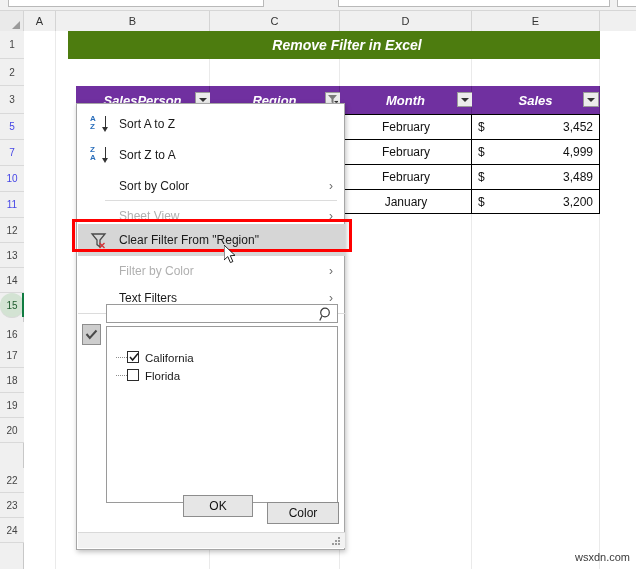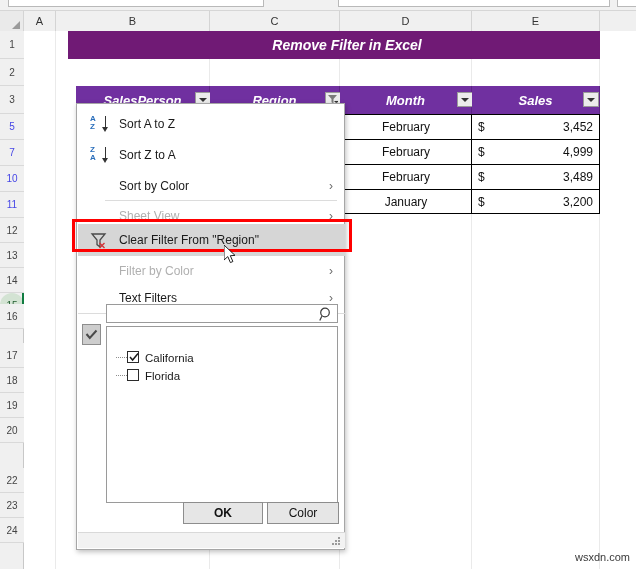--- a/index.html
+++ b/index.html
@@ -36,21 +36,21 @@
              border-bottom:1px solid #d9d9d9; }
   .rowhead.filtered { color:#4646e6; }
   .rowhead.selected { background:#d3e3d3; color:#1f5c2e; }
   .rowhead.selected::after { content:""; position:absolute; right:0; top:0; bottom:0; width:2px; background:#107c41; }
 
   
   .grid { position:absolute; left:24px; top:31px; width:612px; height:538px; background:#fff; }
   .vline { position:absolute; top:0; width:1px; height:538px; background:#eaeaea; }
 
   
-  .banner { position:absolute; background:#701a75; color:#fff;
+  .banner { position:absolute; background:#4d7c0f; color:#fff;
             display:flex; align-items:center; justify-content:center;
             font-style:italic; font-weight:bold; font-size:14px;padding-left:26px; }
 
   
   .tbl { position:absolute; }
   .th { position:absolute; background:#7030a0; color:#fff; font-style:italic;
         font-weight:bold; font-size:13px; display:flex; align-items:center;
         justify-content:center; border-right:1px solid #5d2585; }
   .fbtn { position:absolute; width:16px; height:15px; background:#ececec;
           border:1px solid #9a9a9a; display:flex; align-items:center; justify-content:center; }
@@ -143,21 +143,21 @@
     <div class="rowhead" style="top:28px; height:27px; line-height:27px;">2</div>
     <div class="rowhead" style="top:55px; height:28px; line-height:28px;">3</div>
     <div class="rowhead filtered" style="top:83px; height:26px; line-height:26px;">5</div>
     <div class="rowhead filtered" style="top:109px;height:26px; line-height:26px;">7</div>
     <div class="rowhead filtered" style="top:135px;height:26px; line-height:26px;">10</div>
     <div class="rowhead filtered" style="top:161px;height:26px; line-height:26px;">11</div>
     <div class="rowhead" style="top:187px;height:25px; line-height:25px;">12</div>
     <div class="rowhead" style="top:212px;height:25px; line-height:25px;">13</div>
     <div class="rowhead" style="top:237px;height:25px; line-height:25px;">14</div>
     <div class="rowhead selected" style="top:262px;height:25px; line-height:25px;border-radius:12px;">15</div>
-    <div class="rowhead" style="top:273px;height:25px; line-height:25px;">16</div>
+    <div class="rowhead" style="top:291px;height:25px; line-height:25px;">16</div>
     <div class="rowhead" style="top:312px;height:25px; line-height:25px;">17</div>
     <div class="rowhead" style="top:337px;height:25px; line-height:25px;">18</div>
     <div class="rowhead" style="top:362px;height:25px; line-height:25px;">19</div>
     <div class="rowhead" style="top:387px;height:25px; line-height:25px;">20</div>
     <div class="rowhead" style="top:412px;height:25px; line-height:25px;margin-left:48px;">21</div>
     <div class="rowhead" style="top:437px;height:25px; line-height:25px;">22</div>
     <div class="rowhead" style="top:462px;height:25px; line-height:25px;">23</div>
     <div class="rowhead" style="top:487px;height:25px; line-height:25px;">24</div>
   </div>
 
@@ -299,21 +299,21 @@
         </span>
         <span class="txt">California</span>
       </div>
       <div class="li" style="top:40px;">
         <span class="tree"></span>
         <span class="cb"></span>
         <span class="txt">Florida</span>
       </div>
     </div>
 
-    <div class="btn" style="left:106px; bottom:25px; width:80px;font-weight:bold;">OK</div>
+    <div class="btn" style="left:106px; bottom:32px; width:70px;">OK</div>
     <div class="btn" style="left:190px; bottom:25px; width:72px;">Color</div>
 
     <div class="panelfoot">
       <span class="grip">
         <i style="left:6px;top:0;"></i>
           <i style="left:3px;top:3px;"></i>
           <i style="left:6px;top:3px;"></i>
         <i style="left:0;top:6px;"></i>
           <i style="left:3px;top:6px;"></i>
           <i style="left:6px;top:6px;"></i>

